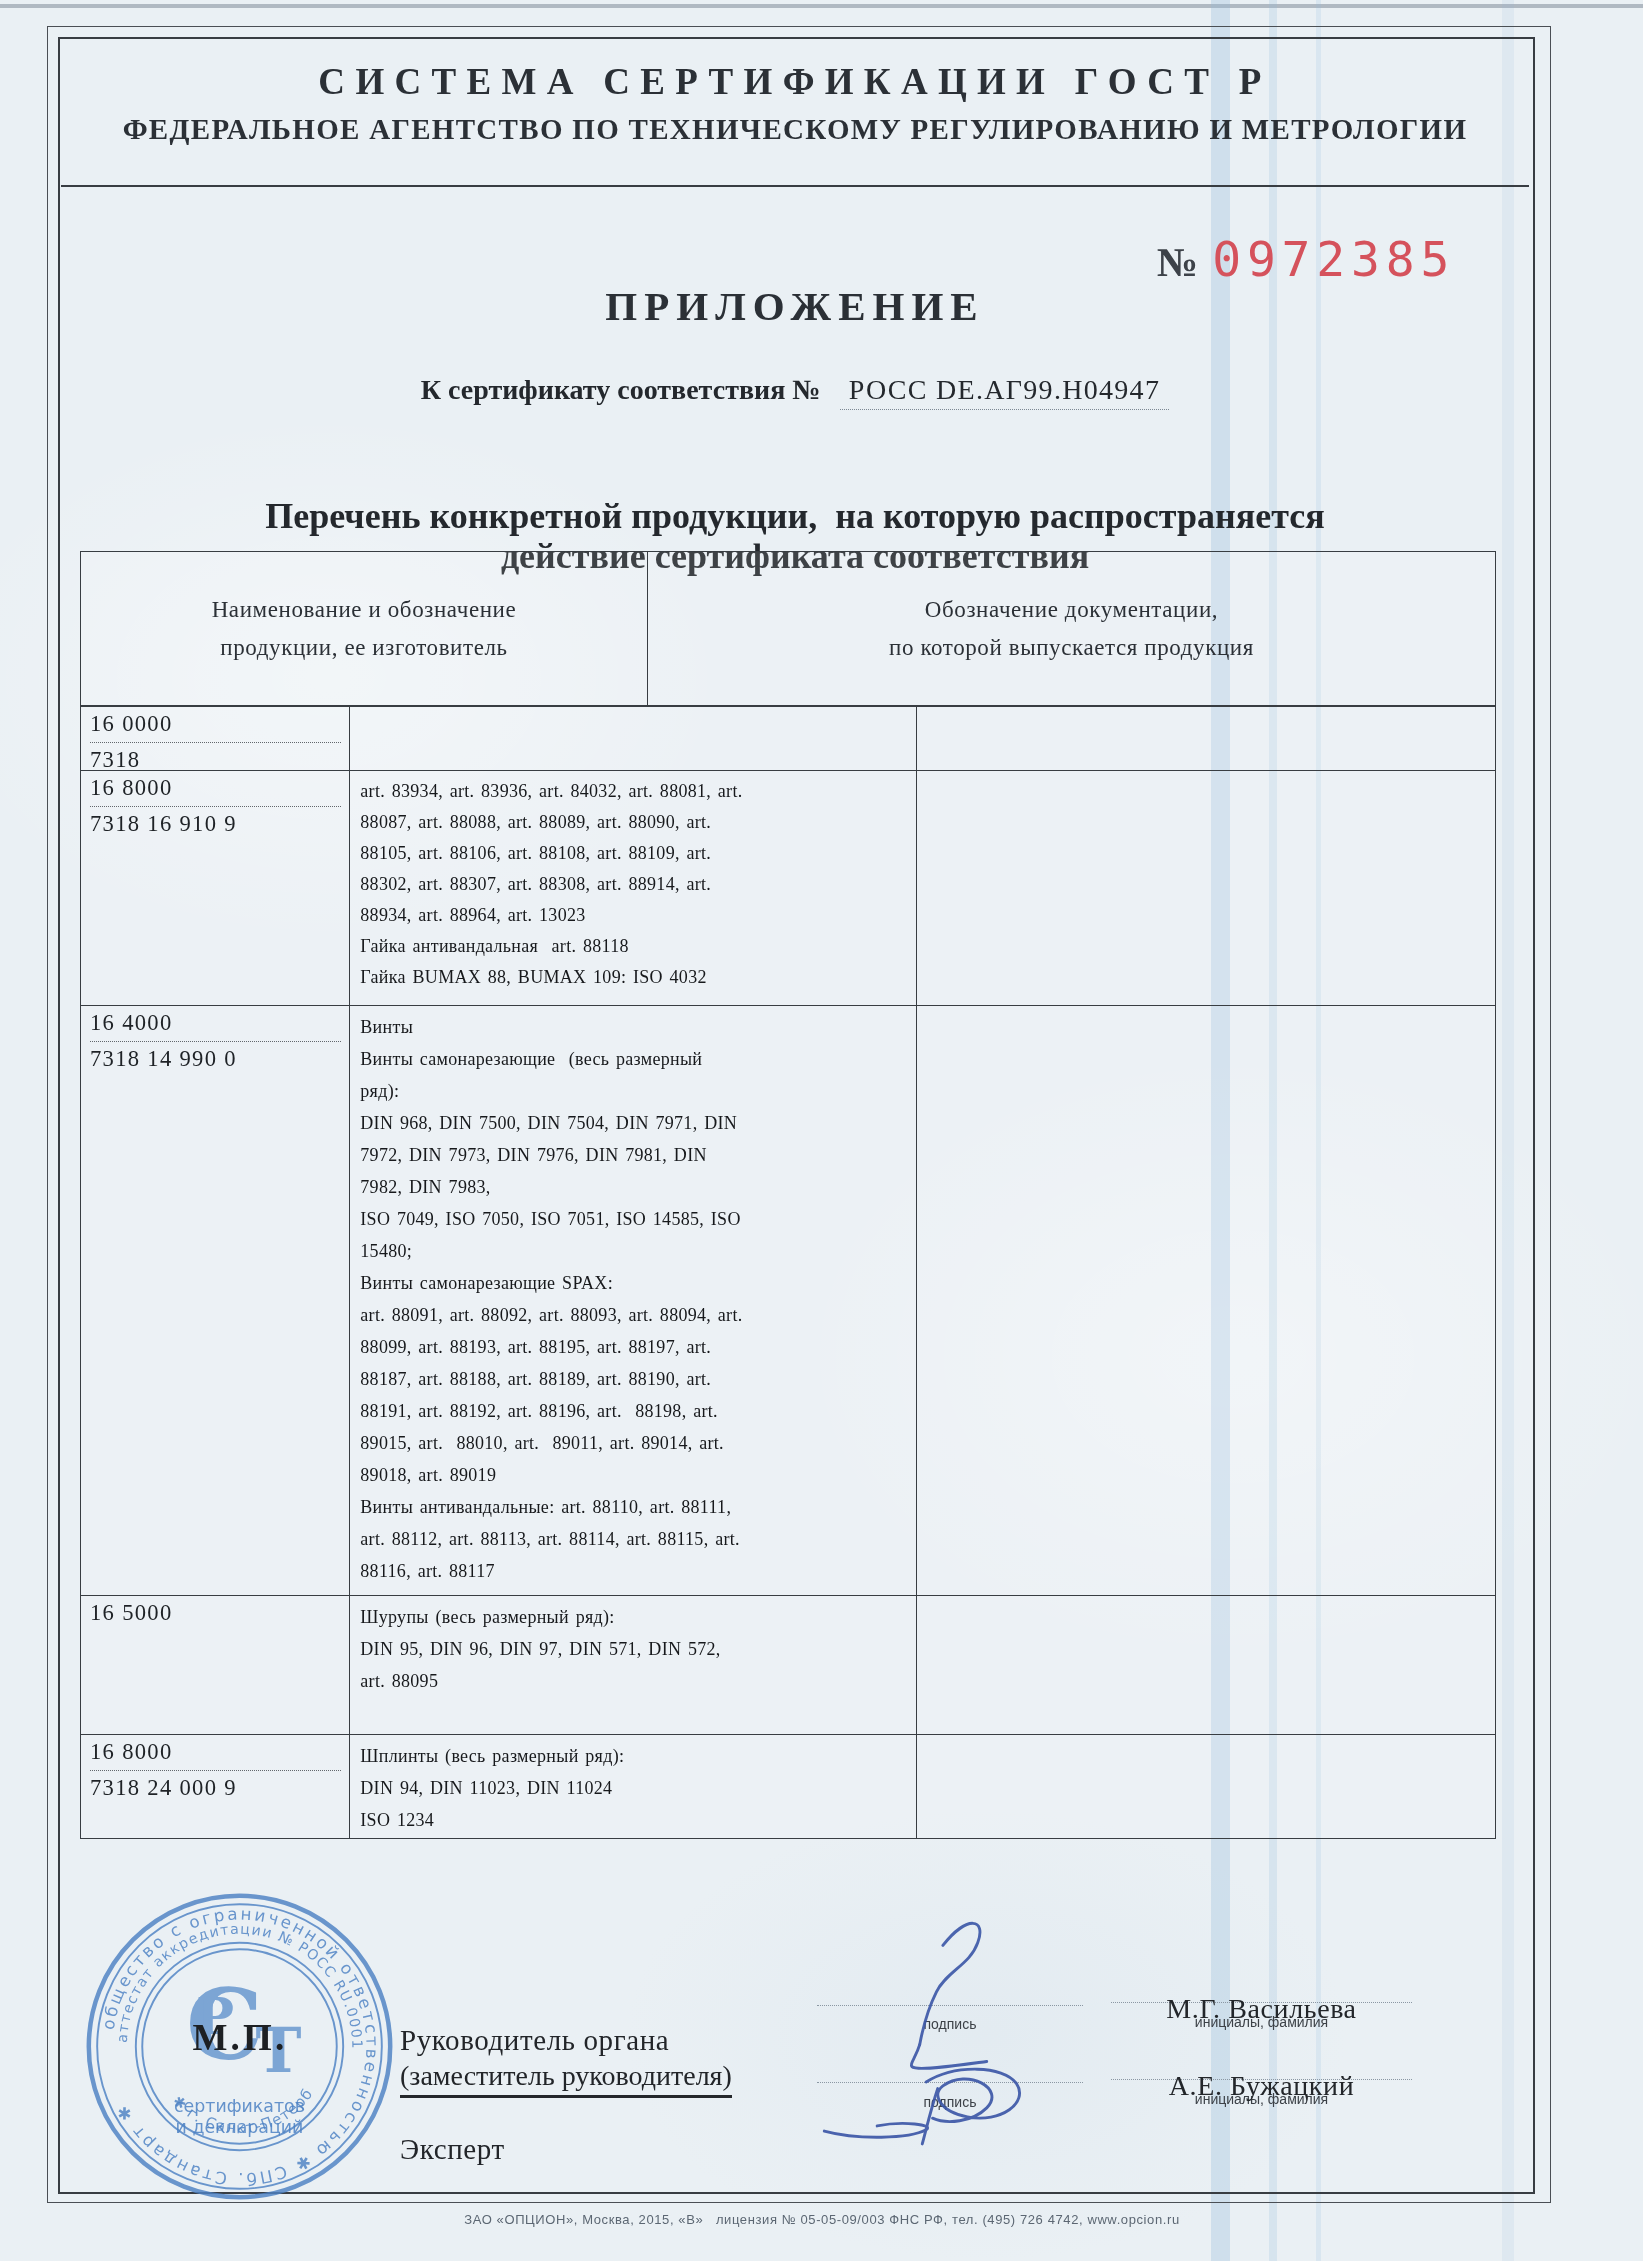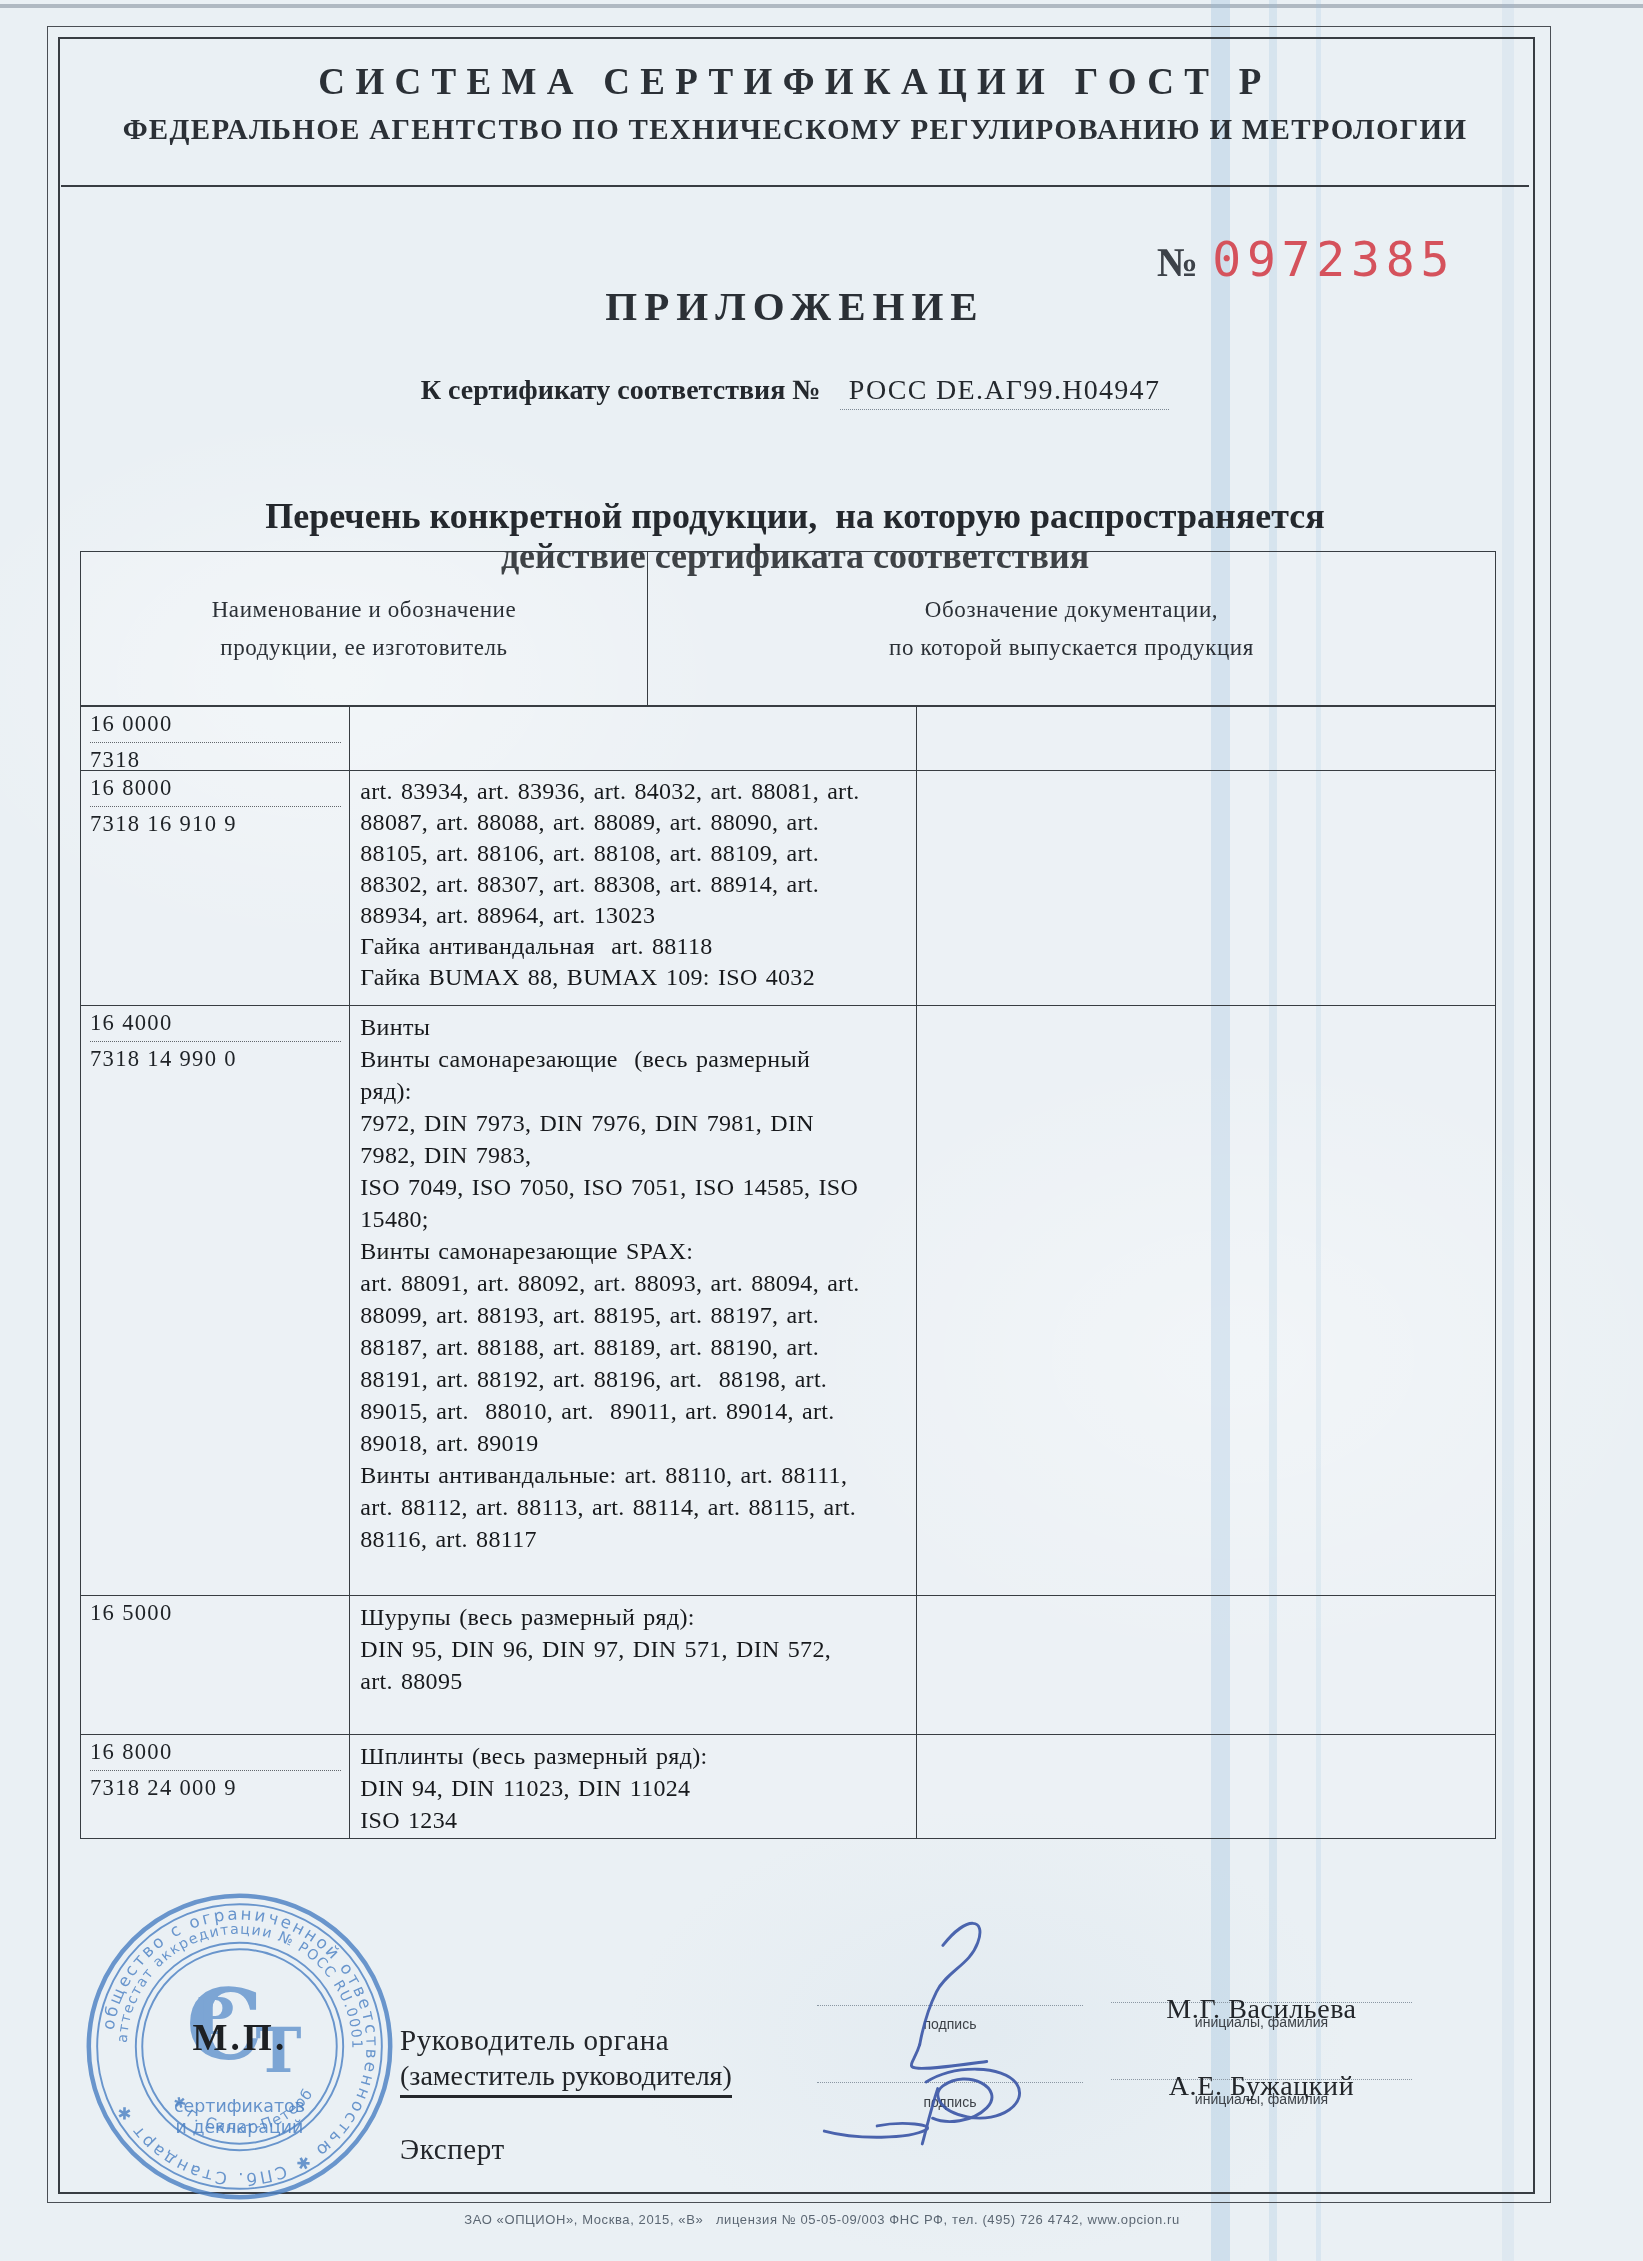--- a/index.html
+++ b/index.html
@@ -60,21 +60,21 @@
   .tbody .trow:nth-of-type(1){height:64px;}
   .tbody .trow:nth-of-type(2){height:235px;}
   .tbody .trow:nth-of-type(3){height:590px;}
   .tbody .trow:nth-of-type(4){height:139px;}
   .tbody .trow:nth-of-type(5){height:103px;}
   .cell{box-sizing:border-box;}
   .cell-code{width:269px;border-right:1.9px solid #383d42;padding:2.6px 5.2px 0 9px;font-size:22.6px;letter-spacing:1.3px;color:#1e2226;}
   .okp{line-height:28px;white-space:pre;}
   .dots{height:2.6px;border-bottom:1.9px dotted #62676c;margin:1.9px 2.6px 1.9px 0;}
   .tnved{line-height:30px;white-space:pre;}
-  .cell-content{width:567px;border-right:1.9px solid #383d42;padding:5.2px 0 0 10.3px;font-size:24px;color:#17191c;}
+  .cell-content{width:567px;border-right:1.9px solid #383d42;padding:5.2px 0 0 10.3px;font-size:18px;color:#17191c;}
   .tline{line-height:31px;white-space:pre;letter-spacing:0.3px;word-spacing:1.9px;}
   .tbody .trow:nth-of-type(3) .tline{line-height:32px;}
   .tbody .trow:nth-of-type(4) .tline,.tbody .trow:nth-of-type(5) .tline{line-height:32px;}
   .cell-doc{flex:1;}
 
   
   .sig-label{position:absolute;font-weight:normal;color:#222529;margin-top:46px;}
   .role1a{left:400px;top:1978px;font-size:29px;letter-spacing:0.6px;}
   .role1b{left:400px;top:2014px;font-size:28px;border-bottom:3.2px solid #24272b;padding-bottom:3.2px;}
   .role2{left:400px;top:2087px;font-size:29px;letter-spacing:0.6px;}
@@ -178,20 +178,21 @@
     <div class="trow">
       <div class="cell cell-code">
         <div class="okp">16 4000</div>
         <div class="dots"></div>
         <div class="tnved">7318 14 990 0</div>
       </div>
       <div class="cell cell-content">
             <div class="tline">Винты</div>
             <div class="tline">Винты самонарезающие  (весь размерный</div>
             <div class="tline">ряд):</div>
+            <div class="tline">DIN 968, DIN 7500, DIN 7504, DIN 7971, DIN</div>
             <div class="tline">7972, DIN 7973, DIN 7976, DIN 7981, DIN</div>
             <div class="tline">7982, DIN 7983,</div>
             <div class="tline">ISO 7049, ISO 7050, ISO 7051, ISO 14585, ISO</div>
             <div class="tline">15480;</div>
             <div class="tline">Винты самонарезающие SPAX:</div>
             <div class="tline">art. 88091, art. 88092, art. 88093, art. 88094, art.</div>
             <div class="tline">88099, art. 88193, art. 88195, art. 88197, art.</div>
             <div class="tline">88187, art. 88188, art. 88189, art. 88190, art.</div>
             <div class="tline">88191, art. 88192, art. 88196, art.  88198, art.</div>
             <div class="tline">89015, art.  88010, art.  89011, art. 89014, art.</div>

